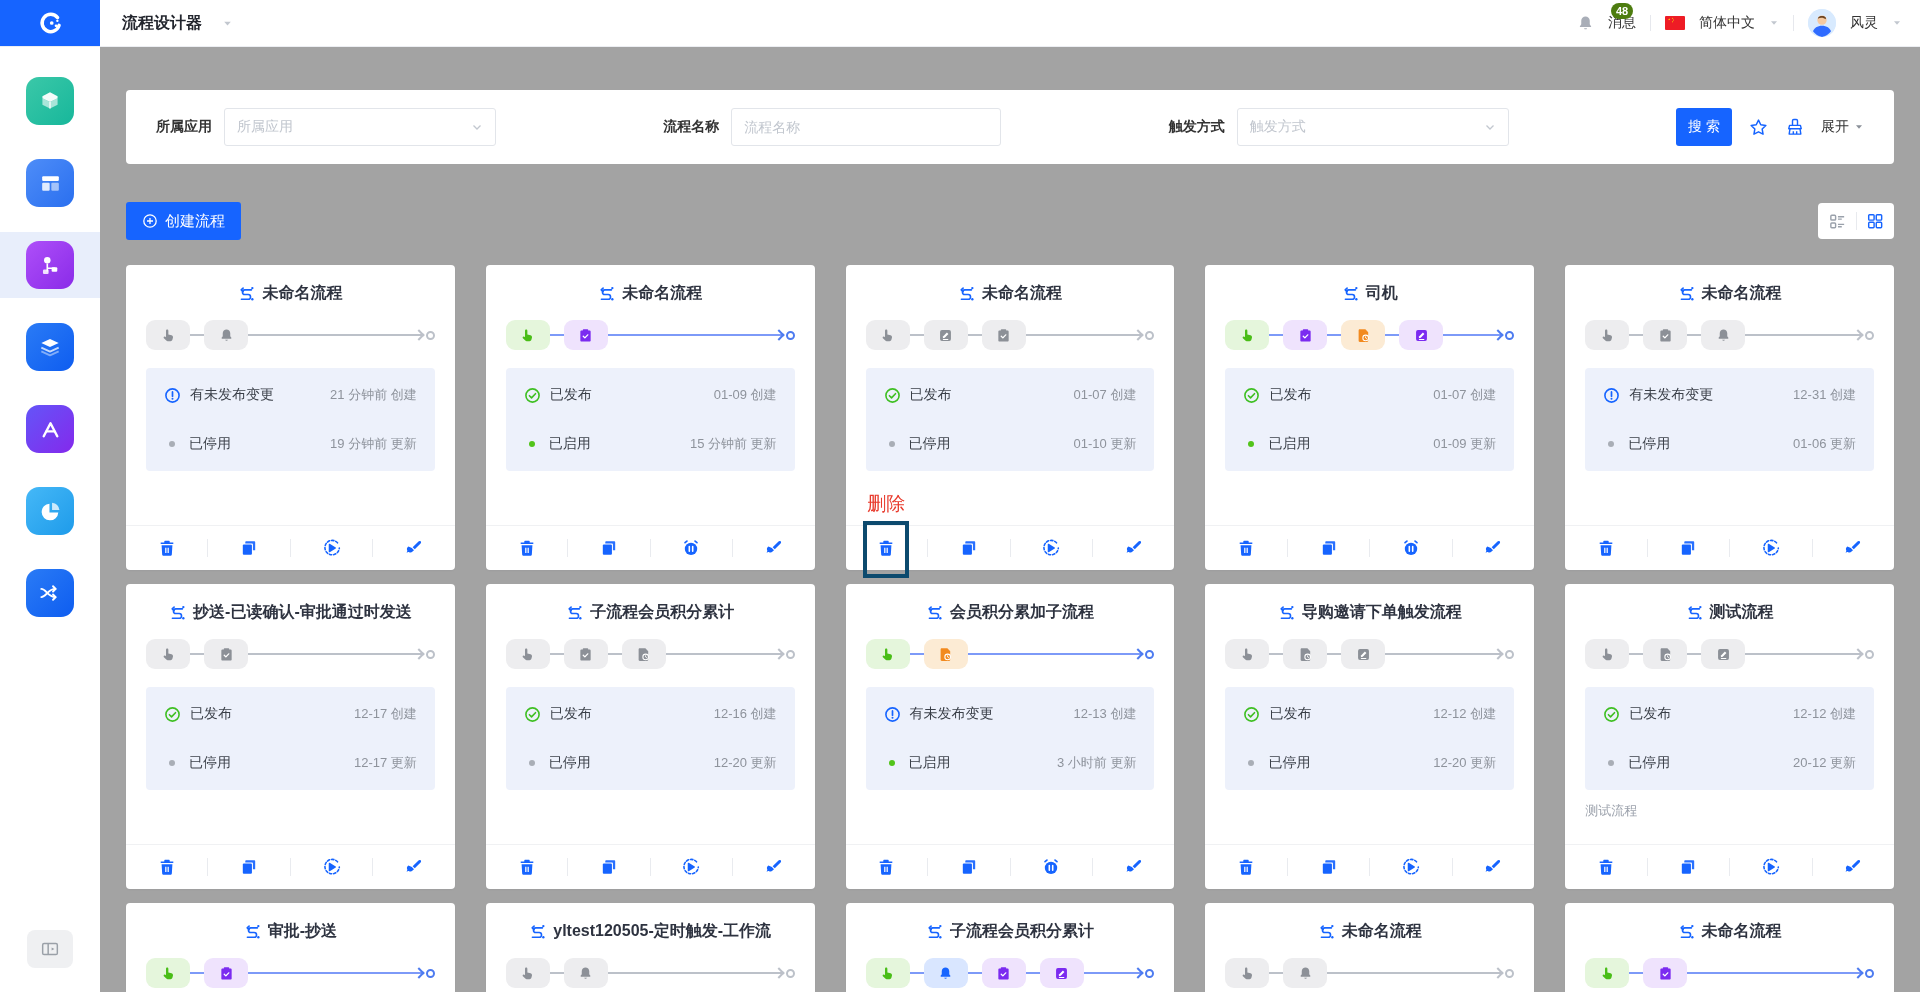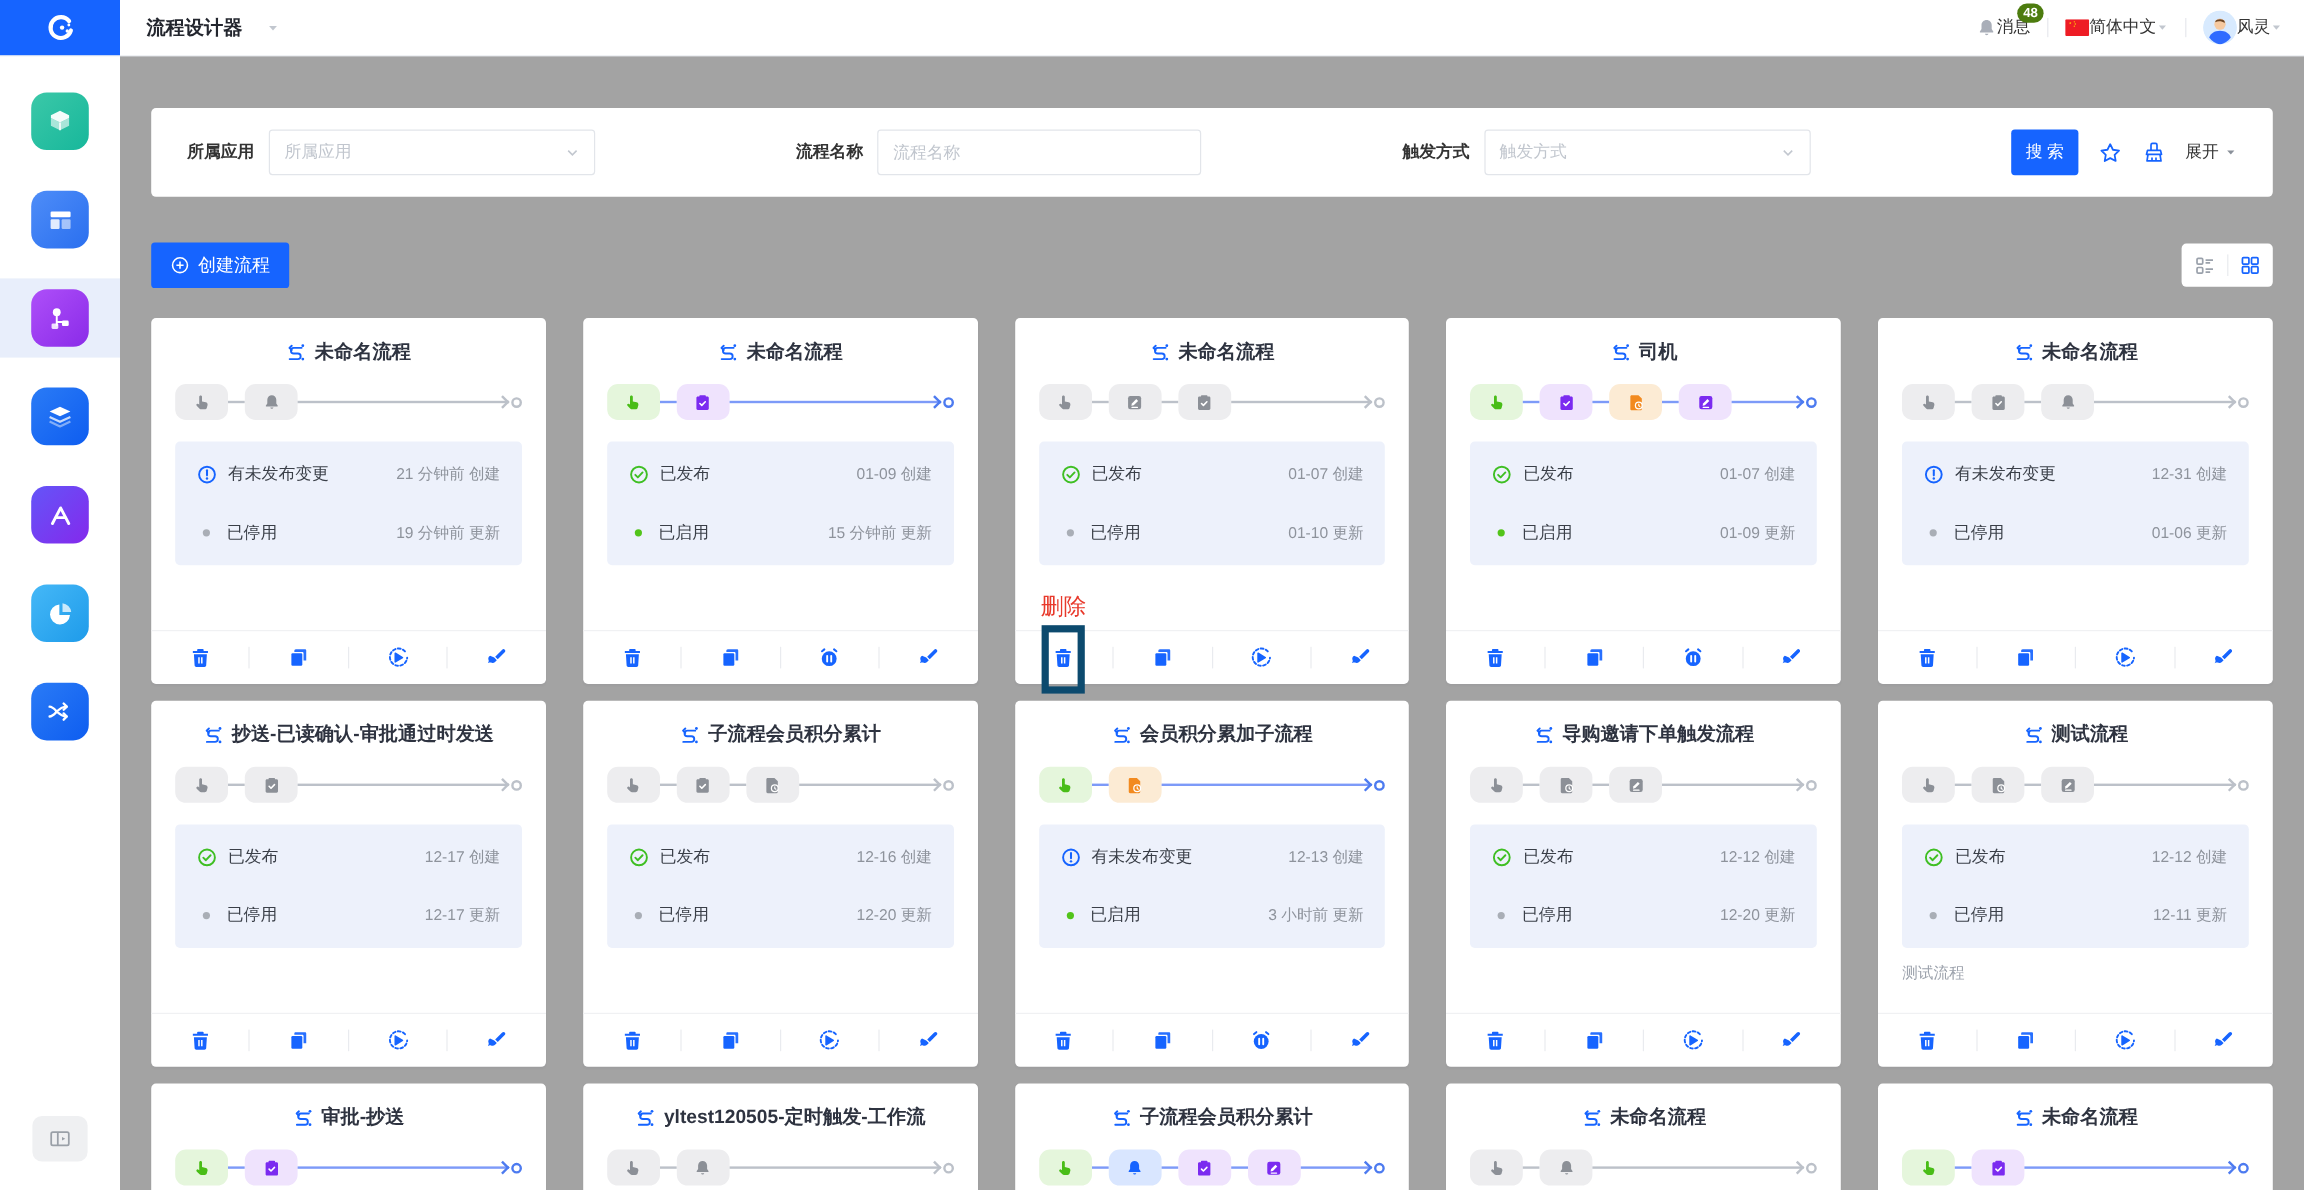--- a/index.html
+++ b/index.html
@@ -6,21 +6,21 @@
     font-family:"Liberation Sans","DejaVu Sans",sans-serif;background:#EFF2F6;}
   *{box-sizing:border-box}
   .ic{display:inline-flex;align-items:center;justify-content:center;line-height:0}
   .ic svg{display:block}
 
   
   .header{position:absolute;top:0;left:0;right:0;height:46px;background:#fff;display:flex;align-items:center;z-index:5;box-shadow:0 1px 0 #ECEEF2}
   .logo-box{width:100px;height:46px;background:#1664FF;display:flex;align-items:center;justify-content:center;flex:0 0 auto}
   .app-title{margin-left:22px;font-size:16px;font-weight:700;color:#23262E;display:flex;align-items:center;gap:20px}
   .hdr-right{margin-left:auto;display:flex;align-items:center;gap:14px;padding-right:18px;color:#333;font-size:14px}
-  .hdr-item{display:flex;align-items:center;gap:0;cursor:pointer;position:relative}
+  .hdr-item{display:flex;align-items:center;gap:14px;cursor:pointer;position:relative}
   .badge{position:absolute;top:-11px;left:34px;background:#4d7c0f;color:#fff;font-size:11px;line-height:16px;padding:0 5px;border-radius:9px;font-weight:700}
   .hdr-div{width:1px;height:16px;background:#E6E8ED}
   .avatar{width:28px;height:28px;border-radius:50%;overflow:hidden;background:#D8EAFE}
 
   
   .sidebar{position:absolute;left:0;top:46px;bottom:0;width:100px;background:#fff;z-index:4;display:flex;flex-direction:column;align-items:stretch;padding-top:22px}
   .s-item{display:flex;justify-content:center;padding:9px 0;cursor:pointer;margin-bottom:16px}
   .s-item.active{background:#E8EEFB}
   .s-badge{width:48px;height:48px;border-radius:13px;display:flex;align-items:center;justify-content:center}
   .collapse-btn{margin:auto auto 24px auto;width:46px;height:38px;border-radius:8px;background:#EFF0F2;display:flex;align-items:center;justify-content:center;cursor:pointer}
@@ -74,21 +74,21 @@
   .p-time{font-size:13px;color:#8E939C;white-space:nowrap}
   .c-blue{color:#1664FF}.c-green{color:#3FBF23}
   .dot{width:6px;height:6px;border-radius:50%;display:inline-block;margin:0 5px}
   .dgr{background:#A9AEB6}.dg{background:#52C41A}
   .c-desc{margin:12px 20px 0;font-size:13px;color:#9CA2AC}
 
   .c-footer{margin-top:auto;border-top:1px solid #F0F1F3;height:45px;display:flex;align-items:center}
   .f-cell{flex:1;display:flex;align-items:center;justify-content:center;height:100%;cursor:pointer;color:#1664FF;position:relative}
   .f-div{width:1px;height:18px;background:#E9EBEF;flex:0 0 auto}
 
-  .annot-box{position:absolute;left:50%;transform:translateX(-50%);top:-5px;bottom:-8px;width:36px;border:6px solid #0c4a6e;pointer-events:none}
+  .annot-box{position:absolute;left:50%;transform:translateX(-50%);top:-5px;bottom:-8px;width:46px;border:4px solid #0c4a6e;pointer-events:none}
   .annot-label{position:absolute;bottom:calc(100% + 8px);left:50%;transform:translateX(-50%);color:#E8392B;font-size:19px;font-weight:500;white-space:nowrap}
 </style>
 </head>
 <body>
 
 <div class="header">
   <div class="logo-box">
     <span class="ic">
       <svg width="26" height="26" viewBox="0 0 24 24">
           <path d="M19 7a8 8 0 1 0 1.4 7.2" fill="none" stroke="#fff" stroke-width="3.2" stroke-linecap="round"></path>
@@ -1272,21 +1272,21 @@
               </span>
               <span>已发布</span>
             </span>
           <span class="p-time">12-12 创建</span>
         </div>
           <div class="p-row">
           <span class="p-left">
               <span class="dot dgr"></span>
               <span>已停用</span>
             </span>
-          <span class="p-time">12-11 更新</span>
+          <span class="p-time">20-12 更新</span>
         </div>
         </div>
         <div class="c-desc">测试流程</div>
     <div class="c-footer">
       <span class="f-cell">
             <span class="ic ">
               <svg width="18" height="18" viewBox="0 0 16 16" fill="currentColor">
                 <path d="M6.2 1.6h3.6c.33 0 .6.27.6.6v.9h3.2v1.4H2.4V3.1h3.2v-.9c0-.33.27-.6.6-.6zM3.2 5.6h9.6l-.5 8.1c-.05.7-.62 1.2-1.3 1.2H5c-.68 0-1.25-.5-1.3-1.2l-.5-8.1zm3.2 2.1v4.7h1.1V7.7H6.4zm2.1 0v4.7h1.1V7.7H8.5z"></path>
               </svg>
             </span>

